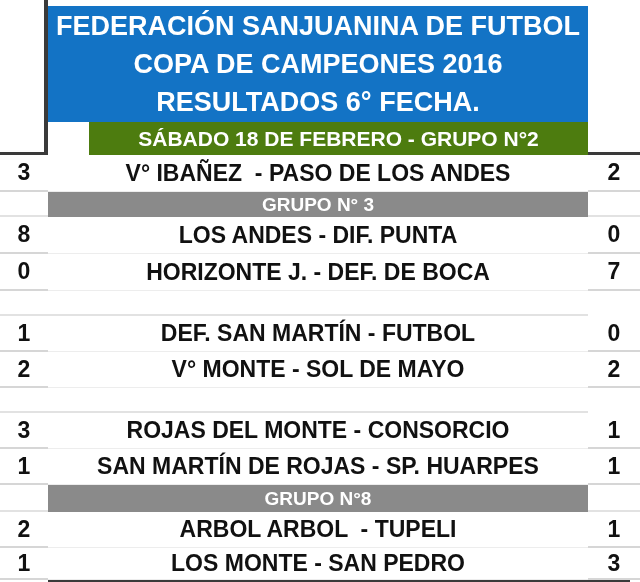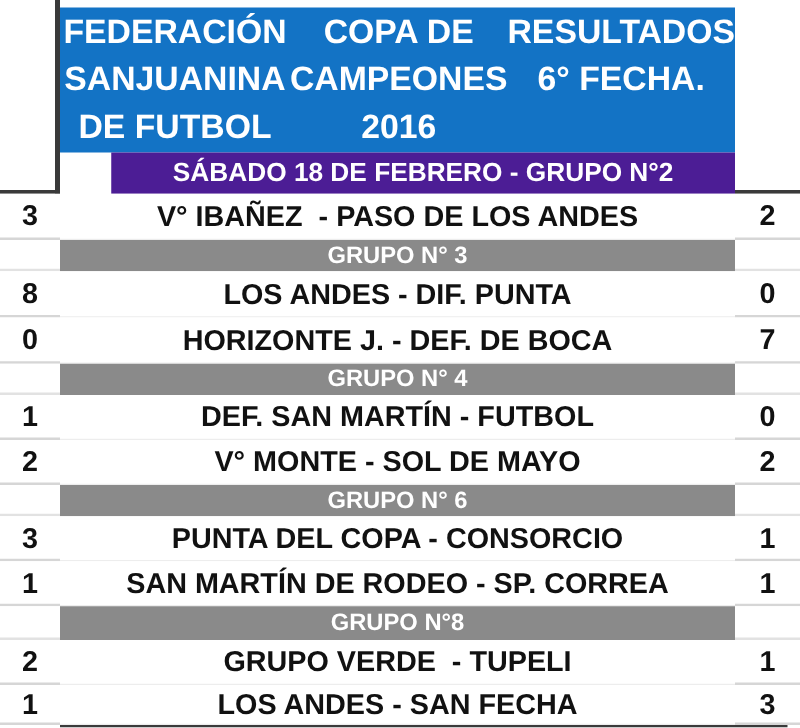--- a/index.html
+++ b/index.html
@@ -10,25 +10,25 @@
   }
   .sheet *{box-sizing:border-box;}
   .grid{display:grid;grid-template-columns:48px 540px 52px;}
   
   .header-block{height:155px;}
   .hb-left{border-right:4px solid #3a3a3a;border-bottom:3px solid #3a3a3a;background:#fff;}
   .hb-right{border-bottom:3px solid #3a3a3a;background:#fff;}
   .hb-center{background:#fff;}
   .title-box{
     margin-top:6px;height:116px;background:#1373c5;color:#ffffff;
-    display:flex;flex-direction:row;justify-content:center;text-align:center;
+    display:flex;flex-direction:column;justify-content:center;text-align:center;
   }
   .title-line{font-size:27px;line-height:38px;letter-spacing:0px;}
   .date-bar{
-    height:33px;background:#4c1d95;color:#ffffff;text-align:center;
+    height:33px;background:#4d7c0f;color:#ffffff;text-align:center;
     font-size:21px;line-height:33px;margin-left:41px;
   }
   
   .row{align-items:center;}
   .h37{height:37px;} .h36{height:36px;} .h32{height:32px;}
   .h25{height:25px;} .h27{height:27px;}
   .score{
     font-size:23px;text-align:center;align-self:stretch;
     display:flex;align-items:center;justify-content:center;
     border-bottom:2px solid #d6d6d6;background:#fff;
@@ -83,60 +83,58 @@
     <div class="score">0</div>
   </div>
   <div class="grid row h37">
     <div class="score">0</div>
     <div class="fixture">HORIZONTE J. - DEF. DE BOCA</div>
     <div class="score">7</div>
   </div>
 
   <div class="grid h25">
     <div class="bar-side"></div>
-    <div class="group-bar">GRUPO N° 4</div>
     <div class="bar-side"></div>
   </div>
   <div class="grid row h36">
     <div class="score">1</div>
     <div class="fixture">DEF. SAN MARTÍN - FUTBOL</div>
     <div class="score">0</div>
   </div>
   <div class="grid row h36">
     <div class="score">2</div>
     <div class="fixture">V° MONTE - SOL DE MAYO</div>
     <div class="score">2</div>
   </div>
 
   <div class="grid h25">
     <div class="bar-side"></div>
-    <div class="group-bar">GRUPO N° 6</div>
     <div class="bar-side"></div>
   </div>
   <div class="grid row h36">
     <div class="score">3</div>
-    <div class="fixture">PUNTA DEL COPA - CONSORCIO</div>
+    <div class="fixture">ROJAS DEL MONTE - CONSORCIO</div>
     <div class="score">1</div>
   </div>
   <div class="grid row h36">
     <div class="score">1</div>
-    <div class="fixture">SAN MARTÍN DE RODEO - SP. CORREA</div>
+    <div class="fixture">SAN MARTÍN DE ROJAS - SP. HUARPES</div>
     <div class="score">1</div>
   </div>
 
   <div class="grid h27">
     <div class="bar-side"></div>
     <div class="group-bar">GRUPO N°8</div>
     <div class="bar-side"></div>
   </div>
   <div class="grid row h36">
     <div class="score">2</div>
-    <div class="fixture">GRUPO VERDE  - TUPELI</div>
+    <div class="fixture">ARBOL ARBOL  - TUPELI</div>
     <div class="score">1</div>
   </div>
   <div class="grid row h32">
     <div class="score">1</div>
-    <div class="fixture">LOS ANDES - SAN FECHA</div>
+    <div class="fixture">LOS MONTE - SAN PEDRO</div>
     <div class="score">3</div>
   </div>
 
   <div class="bottom-line"></div>
 </div>
 
 </body></html>

